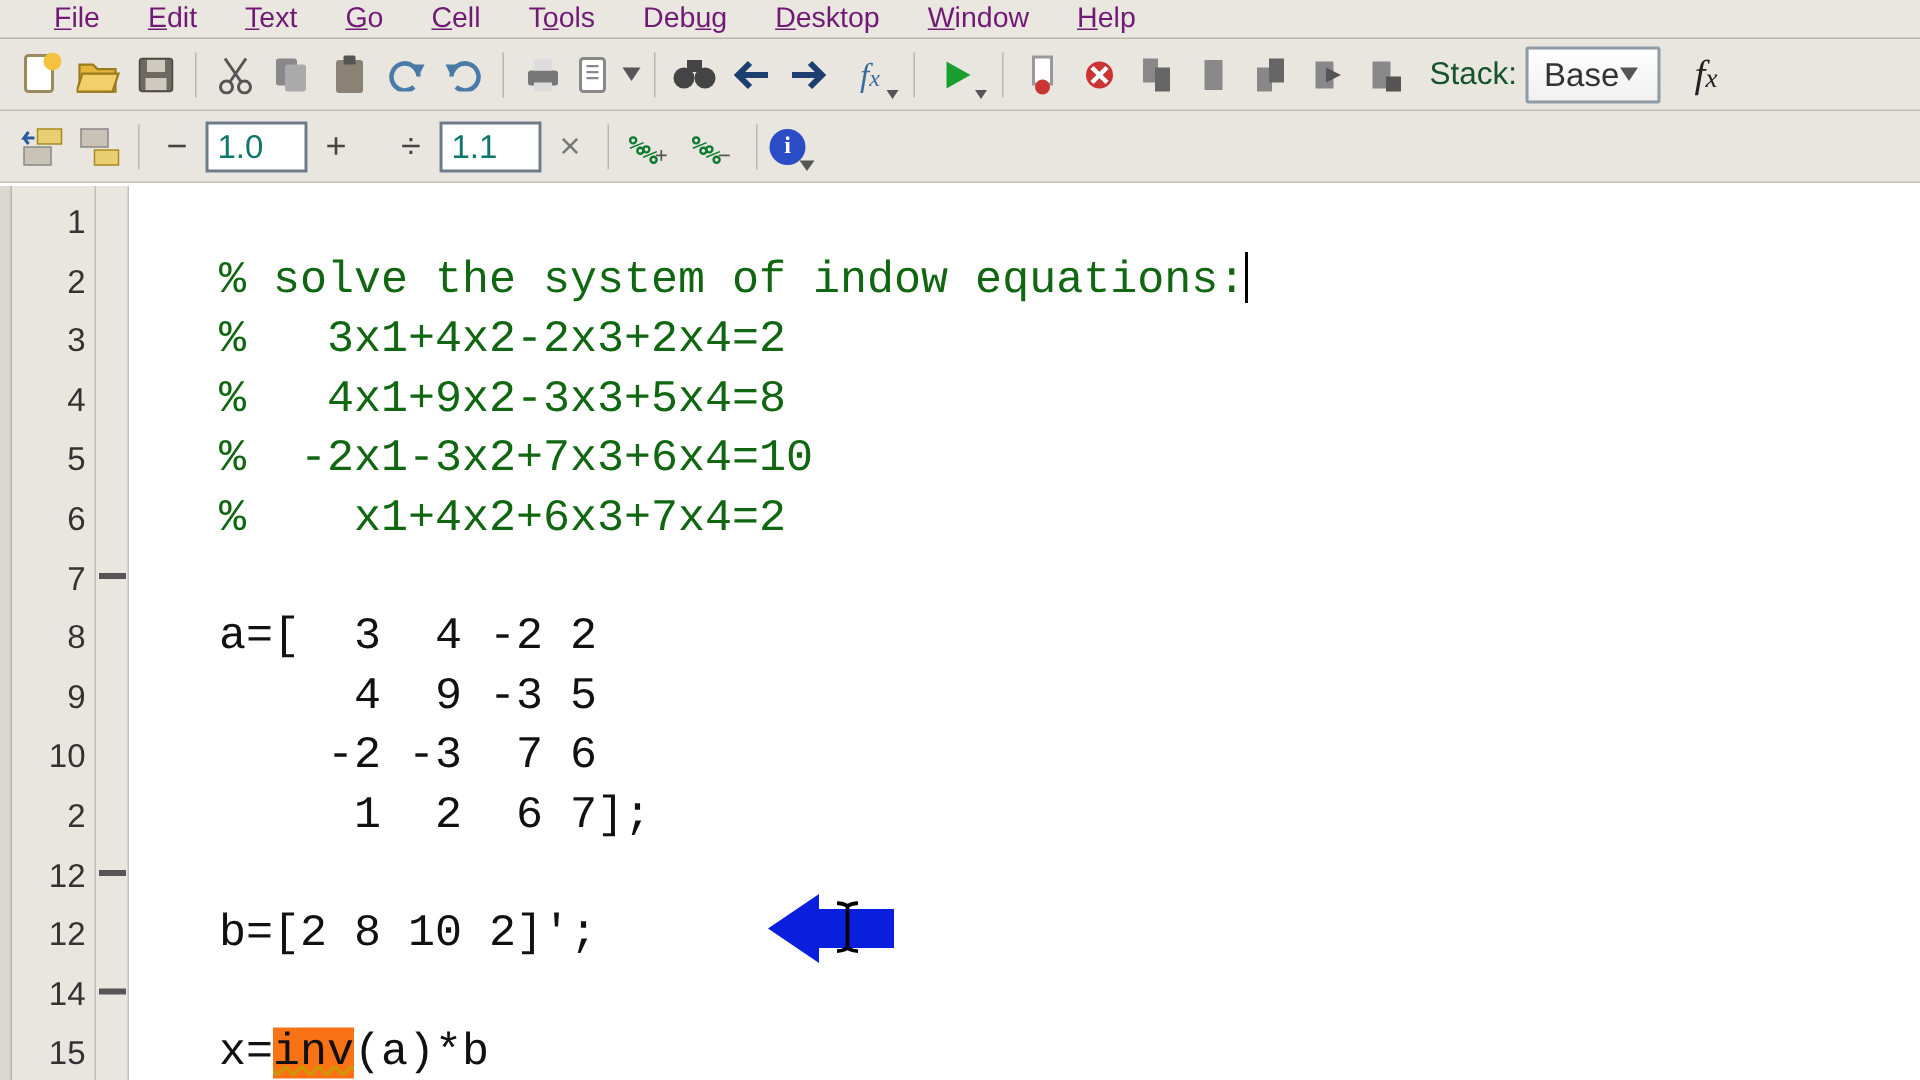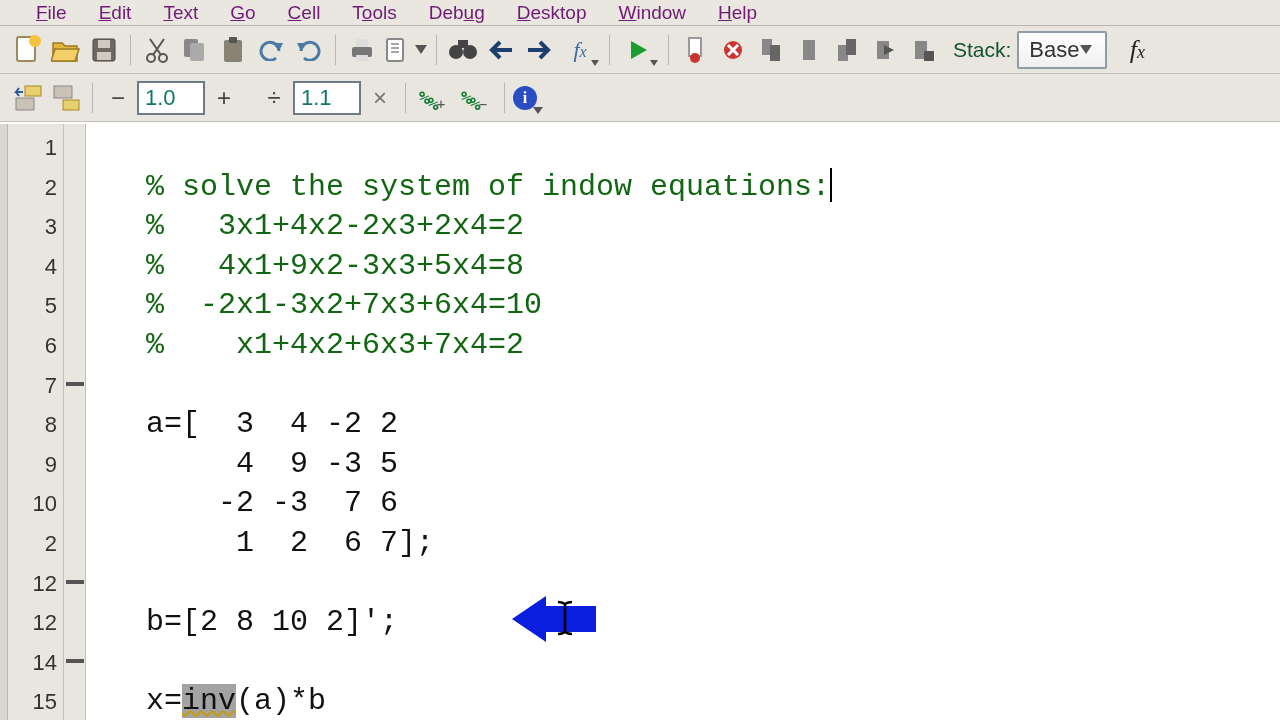--- a/index.html
+++ b/index.html
@@ -207,21 +207,21 @@
     position:absolute;
     width:18px;height:36px;
     pointer-events:none;
     color:#1b1b1b;
   }
   .under-wavy {
     text-decoration: underline wavy #cc9900;
     text-decoration-thickness: 2px;
   }
   .inv-hi {
-    background: #a3a3a3;
+    background: #f97316;
   }
   .info-ico {
     width:24px;height:24px;border-radius:50%;
     background:#2a4cc4;color:#fff;display:inline-flex;
     align-items:center;justify-content:center;
     font-size:16px;font-weight:bold;font-family:serif;
     position:relative;
   }
   .info-ico .drop{
     position:absolute;right:-6px;bottom:-4px;

